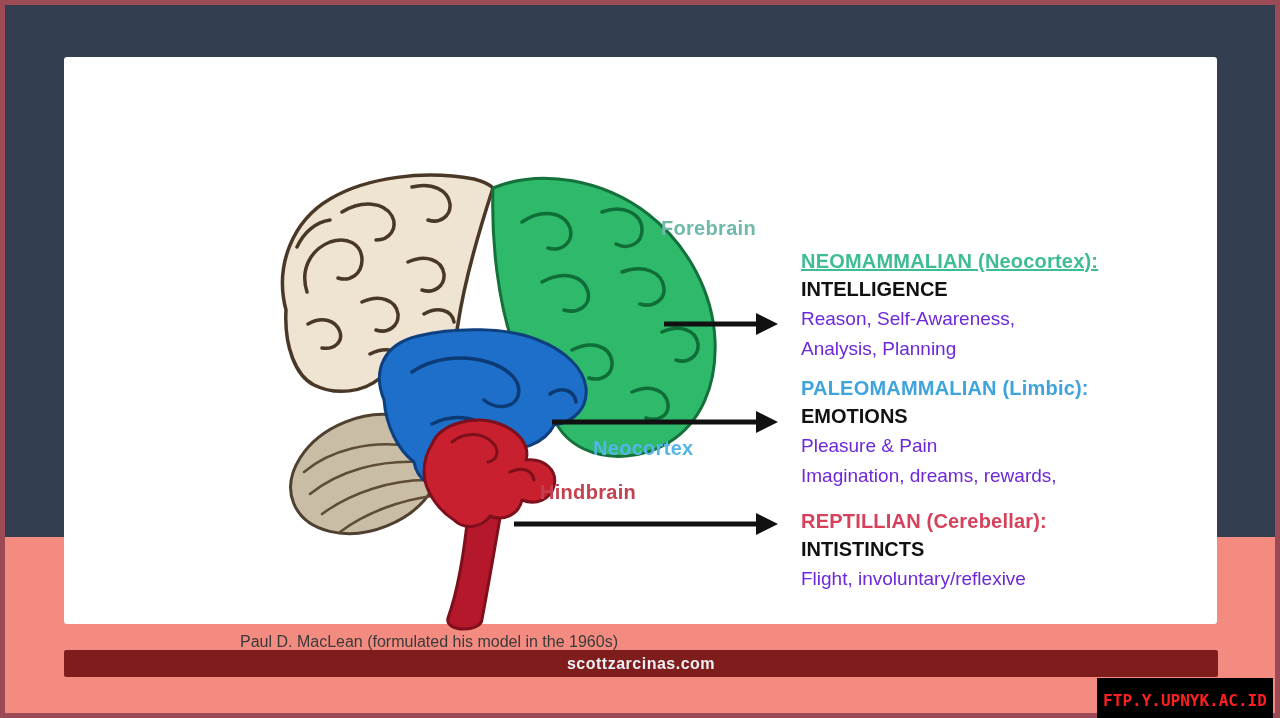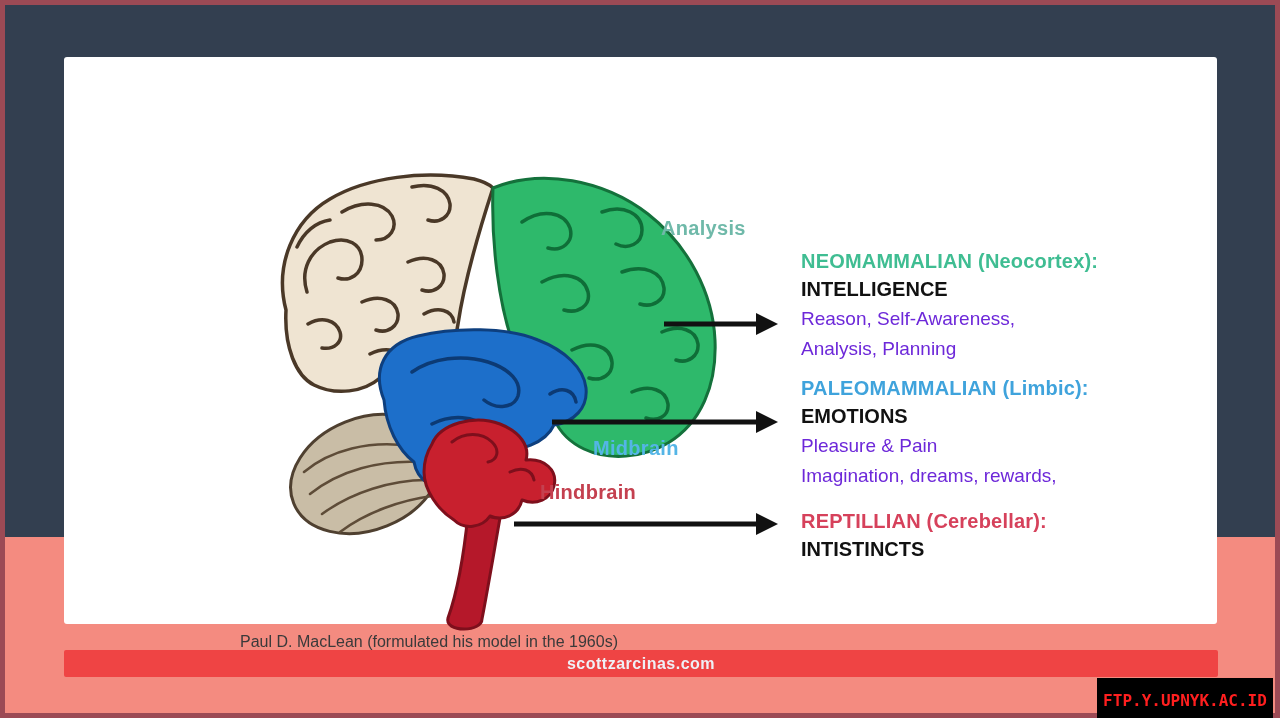--- a/index.html
+++ b/index.html
@@ -79,48 +79,49 @@
       <g>
         <line x1="340" y1="280" x2="546" y2="280" stroke="#111" stroke-width="5"></line>
         <polygon points="544,269 544,291 566,280" fill="#111"></polygon>
       </g>
       <g>
         <line x1="302" y1="382" x2="546" y2="382" stroke="#111" stroke-width="5"></line>
         <polygon points="544,371 544,393 566,382" fill="#111"></polygon>
       </g>
     </svg>
 
-    <div class="brain-label lbl-forebrain" style="color: rgb(111, 185, 169);">Analysis</div>
-    <div class="brain-label lbl-midbrain" style="color: rgb(84, 181, 230);">Midbrain</div>
+    <div class="brain-label lbl-forebrain" style="color: rgb(111, 185, 169);">Forebrain</div>
+    <div class="brain-label lbl-midbrain" style="color: rgb(84, 181, 230);">Neocortex</div>
     <div class="brain-label lbl-hindbrain" style="color: rgb(196, 64, 79);">Hindbrain</div>
 
 
     <section class="sec sec-1">
-      <div class="sec-head" style="color: rgb(63, 189, 146);">NEOMAMMALIAN (Neocortex):</div>
+      <div class="sec-head" style="color: rgb(63, 189, 146); text-decoration: underline;">NEOMAMMALIAN (Neocortex):</div>
       <div class="sec-sub">INTELLIGENCE</div>
       <div class="sec-line">Reason, Self-Awareness,</div>
       <div class="sec-line">Analysis, Planning</div>
     </section>
 
     <section class="sec sec-2">
       <div class="sec-head" style="color: rgb(63, 163, 220);">PALEOMAMMALIAN (Limbic):</div>
       <div class="sec-sub">EMOTIONS</div>
       <div class="sec-line">Pleasure &amp; Pain</div>
       <div class="sec-line">Imagination, dreams, rewards,</div>
     </section>
 
     <section class="sec sec-3">
       <div class="sec-head" style="color: rgb(214, 65, 91);">REPTILLIAN (Cerebellar):</div>
       <div class="sec-sub">INTISTINCTS</div>
+      <div class="sec-line">Flight, involuntary/reflexive</div>
     </section>
 
     <div class="citation">
       <div>Paul D. MacLean (formulated his model in the 1960s)</div>
       <div class="it">The Triune Brain in Evolution, 1990</div>
     </div>
   </div>
 
-  <div class="footer-bar" style="background-color: #ef4444; text-align: center;">
+  <div class="footer-bar" style="background-color: #7f1d1d; text-align: center;">
     <span class="footer-text" style="color: rgb(238, 240, 246);">scottzarcinas.com</span>
   </div>
 
   <div class="watermark" style="color: rgb(255, 31, 31); background-color: rgb(0, 0, 0);">FTP.Y.UPNYK.AC.ID</div>
 </div>
 
 </body></html>

